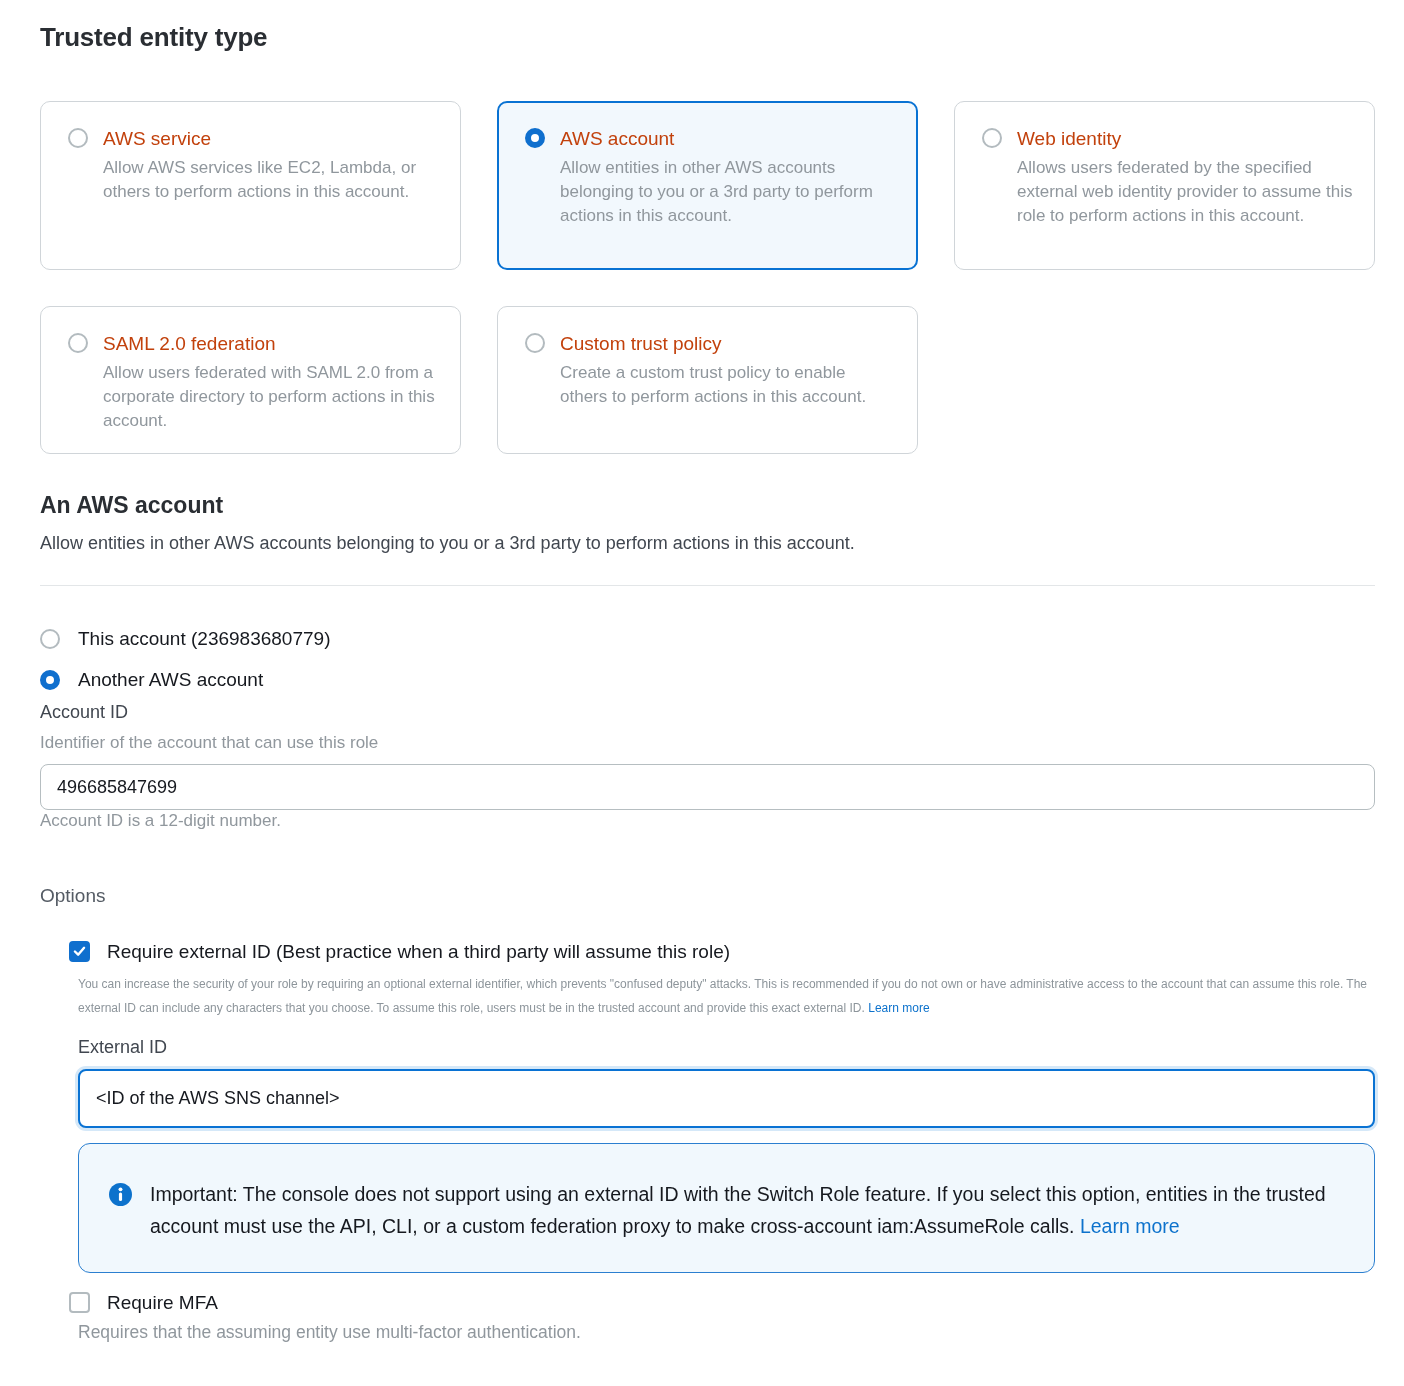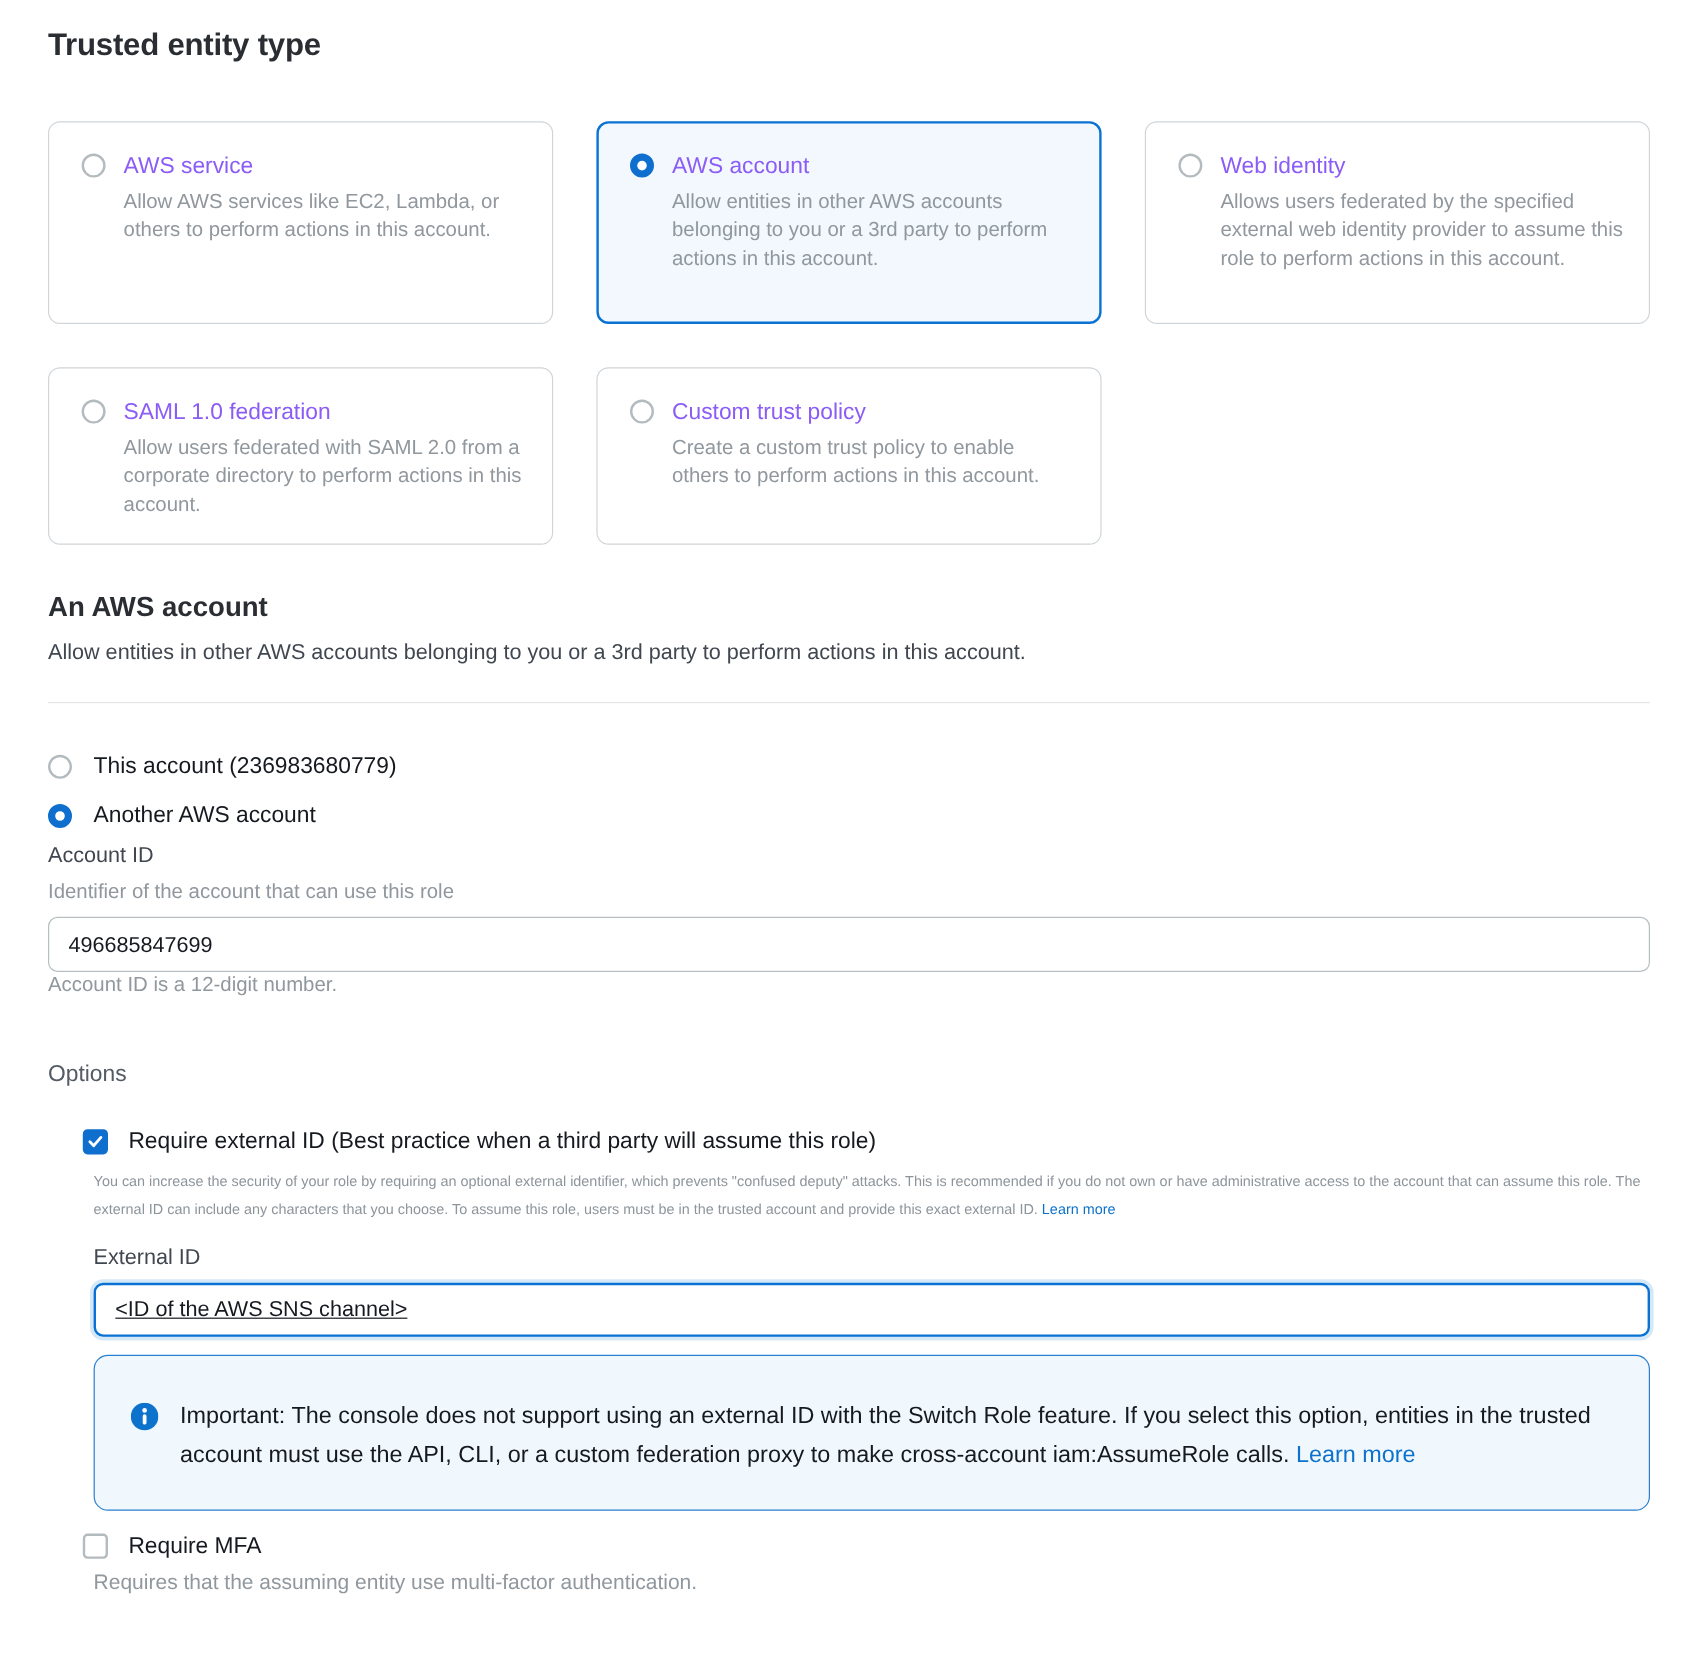--- a/index.html
+++ b/index.html
@@ -54,21 +54,21 @@
   .card.row1 { min-height: 169px; }
   .card.row2 { min-height: 142px; }
   .card.selected {
     background: #f2f8fd;
     border: 2px solid #0972d3;
     padding: 25px 34px 19px 26px;
   }
   .card-text { margin-left: 15px; }
   .card-title {
     font-size: 19px;
-    color: #8b5cf6;
+    color: #c2410c;
     line-height: 22px;
   }
   .card-desc {
     font-size: 17px;
     line-height: 24px;
     color: #90979d;
     margin-top: 6px;
   }
 
   
@@ -175,22 +175,21 @@
     cursor: pointer;
   }
   .ext-id-label {
     font-size: 18px;
     color: #414750;
     margin-top: 17px;
   }
   .text-input.focused {
     border: 2px solid #0972d3;
     box-shadow: 0 0 0 3px #d5e8f8;
-    height: 45px;
-    text-decoration: underline;
+    height: 59px;
   }
 
   
   .alert {
     margin-top: 15px;
     background: #f1f8fd;
     border: 1.5px solid #2b7fd0;
     border-radius: 12px;
     padding: 34px 30px 30px 30px;
     display: flex;
@@ -242,21 +241,21 @@
       <span class="radio"></span>
       <div class="card-text">
         <div class="card-title">Web identity</div>
         <div class="card-desc">Allows users federated by the specified external web identity provider to assume this role to perform actions in this account.</div>
       </div>
     </div>
 
     <div class="card row2">
       <span class="radio"></span>
       <div class="card-text">
-        <div class="card-title">SAML 1.0 federation</div>
+        <div class="card-title">SAML 2.0 federation</div>
         <div class="card-desc">Allow users federated with SAML 2.0 from a corporate directory to perform actions in this account.</div>
       </div>
     </div>
 
     <div class="card row2">
       <span class="radio"></span>
       <div class="card-text">
         <div class="card-title">Custom trust policy</div>
         <div class="card-desc">Create a custom trust policy to enable others to perform actions in this account.</div>
       </div>

